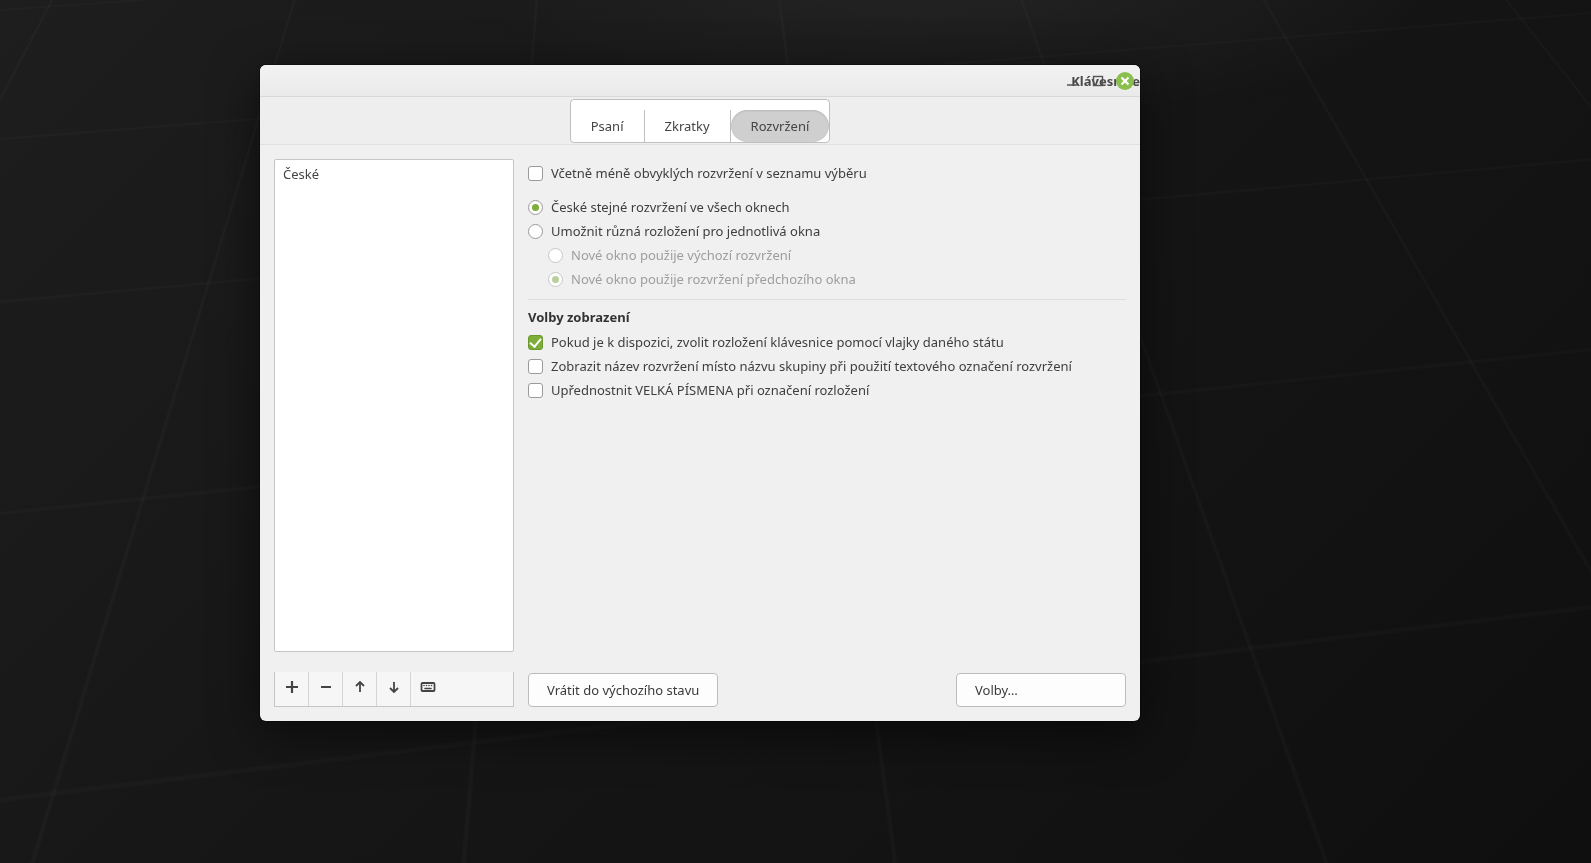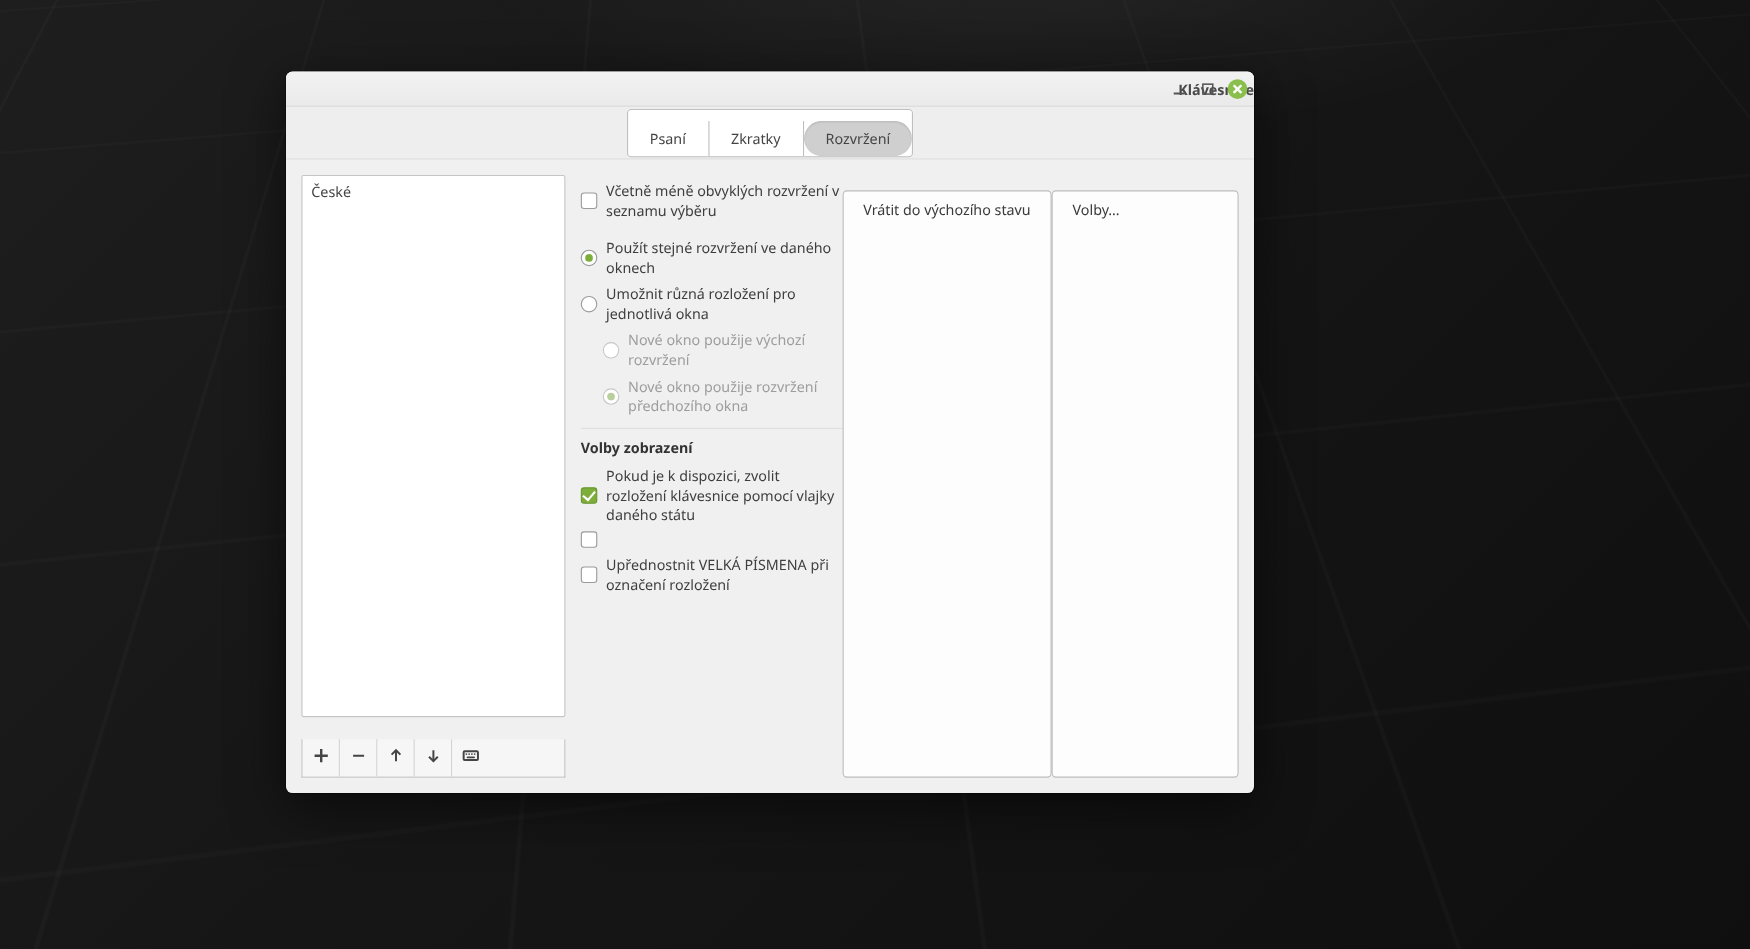--- a/index.html
+++ b/index.html
@@ -153,21 +153,21 @@
     border-right:1px solid #d5d5d5;
     color:#555;
   }
   .tool-btn:last-child { border-right:none; }
   .tool-btn svg { width:16px; height:16px; stroke:#444; stroke-width:1.8; fill:none; }
   .tool-btn.plus svg { stroke-width:2.2; }
 
   
   .right-panel {
     flex:1;
-    display:flex; flex-direction:row;
+    display:flex; flex-direction:column;
     padding-top: 2px;
   }
   .opts { flex:1; }
   .row {
     display:flex; align-items:center; gap:8px;
     padding: 3px 0;
     color:#3e3e3e;
   }
   .row.indent { margin-left: 20px; }
   .row.disabled { color:#9d9d9d; }
@@ -317,21 +317,21 @@
 
         <div class="row">
           <span class="check"></span>
           <span>Včetně méně obvyklých rozvržení v seznamu výběru</span>
         </div>
 
         <div style="height:10px"></div>
 
         <div class="row">
           <span class="radio checked"></span>
-          <span>Použít stejné rozvržení ve daného oknech</span>
+          <span>České stejné rozvržení ve všech oknech</span>
         </div>
 
         <div class="row">
           <span class="radio"></span>
           <span>Umožnit různá rozložení pro jednotlivá okna</span>
         </div>
 
         <div class="row indent disabled">
           <span class="radio"></span>
           <span>Nové okno použije výchozí rozvržení</span>
@@ -345,20 +345,21 @@
         <hr class="section-divider">
 
         <div class="section-title">Volby zobrazení</div>
 
         <div class="row">
           <span class="check checked"></span>
           <span>Pokud je k dispozici, zvolit rozložení klávesnice pomocí vlajky daného státu</span>
         </div>
         <div class="row">
           <span class="check"></span>
+          <span>Zobrazit název rozvržení místo názvu skupiny při použití textového označení rozvržení</span>
         </div>
         <div class="row">
           <span class="check"></span>
           <span>Upřednostnit VELKÁ PÍSMENA při označení rozložení</span>
         </div>
 
       </div>
 
       <div class="bottom-buttons">
         <div class="btn wide">Vrátit do výchozího stavu</div>

